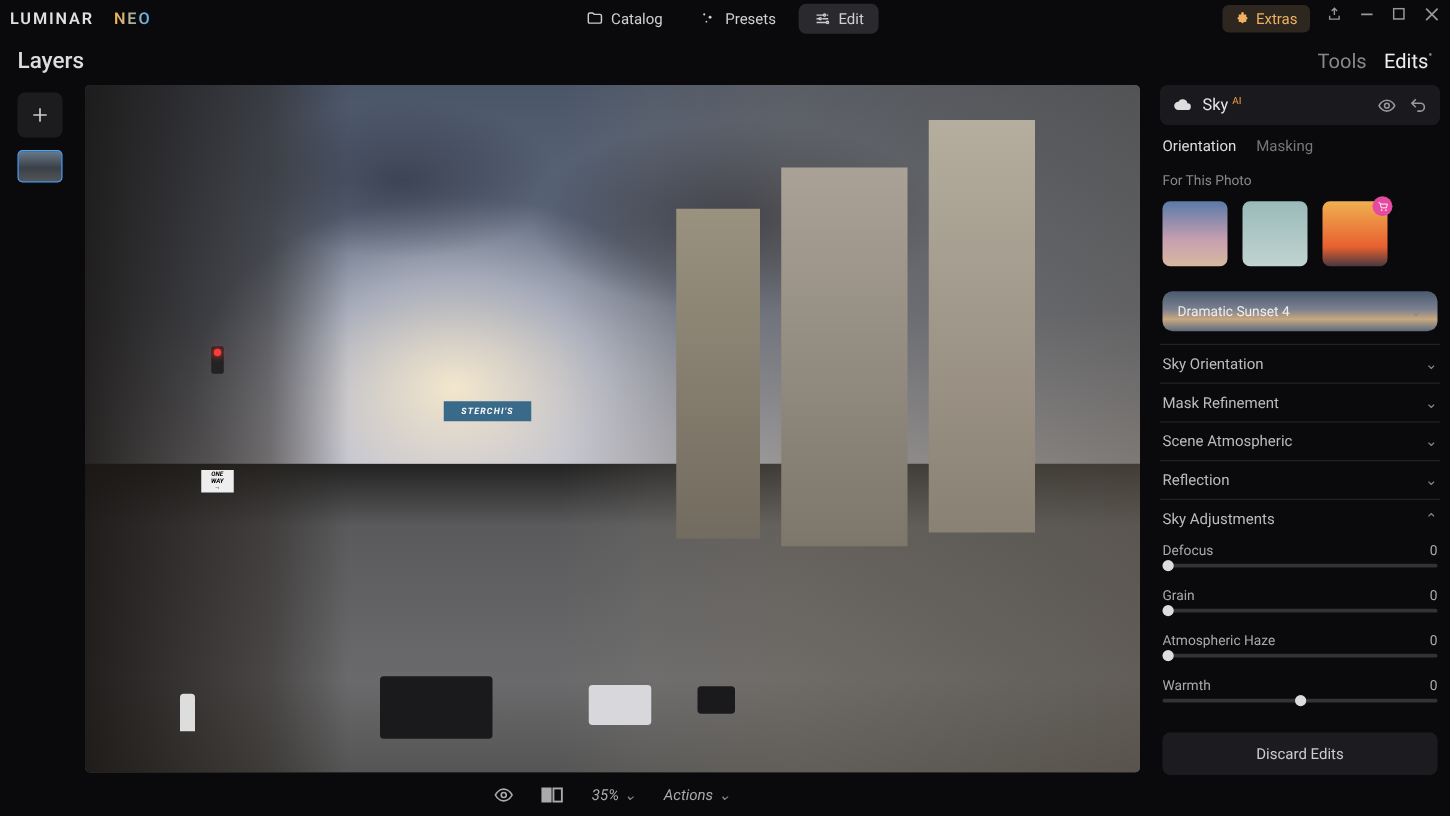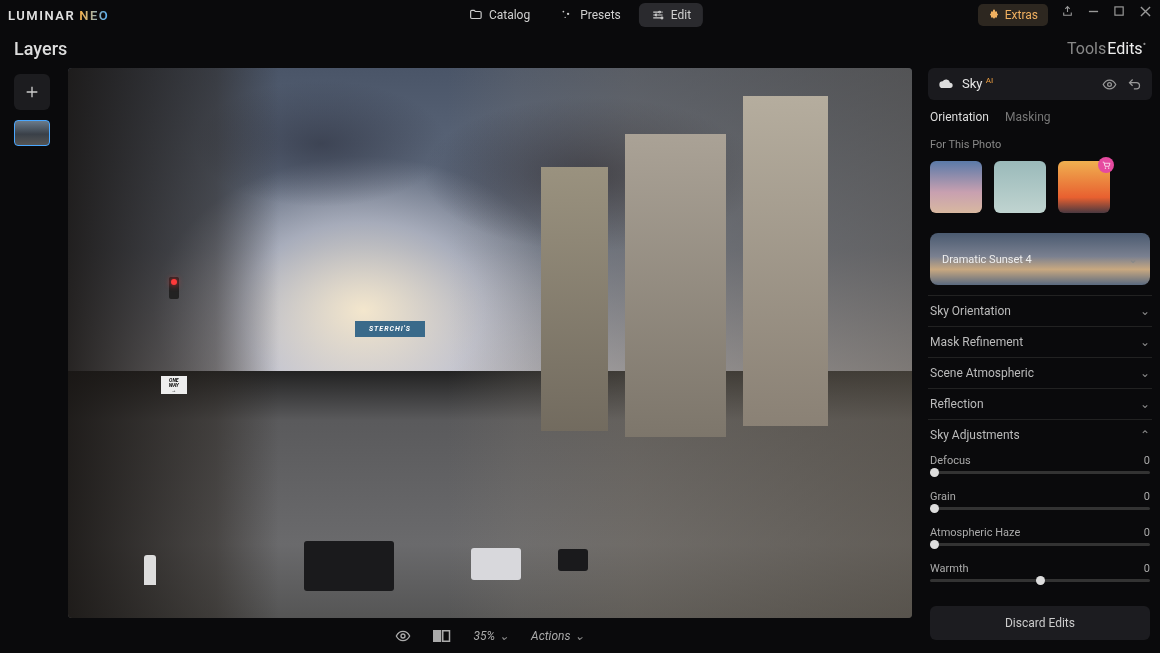--- a/index.html
+++ b/index.html
@@ -1,33 +1,33 @@
 <!DOCTYPE html>
 <html><head>
 <meta charset="utf-8">
 <style>
 * { margin: 0; padding: 0; box-sizing: border-box; font-family: -apple-system, BlinkMacSystemFont, "Segoe UI", Roboto, sans-serif; }
 body { width: 1160px; height: 653px; background: #0a0a0c; color: #e5e5e5; overflow: hidden; position: relative; }
 
 .topbar { height: 30px; display: flex; align-items: center; padding: 0 8px; position: relative; }
-.logo { font-size: 13px; font-weight: 600; letter-spacing: 1.5px; display: flex; gap: 4px; }
+.logo { font-size: 13px; font-weight: 600; letter-spacing: 1.5px; display: flex; gap: 16px; }
 .logo-l { color: #e0e0e0; }
 .logo-n { background: linear-gradient(90deg,#ffb347,#4fb0ff); -webkit-background-clip: text; background-clip: text; color: transparent; }
 
 .nav-center { position: absolute; left: 50%; transform: translateX(-50%); display: flex; gap: 6px; align-items: flex-end; }
 .nav-btn { display: flex; align-items: center; gap: 6px; padding: 5px 12px; border-radius: 6px; font-size: 12px; color: #d0d0d0; cursor: pointer; }
 .nav-btn.active { background: #2a2a2e; }
 
 .top-right { position: absolute; right: 8px; display: flex; align-items: flex-start; gap: 12px; }
 .extras-btn { display: flex; align-items: center; gap: 5px; background: #2d2720; padding: 4px 10px; border-radius: 5px; color: #f0b060; font-size: 12px; cursor: pointer; }
 .win-btn { width: 14px; height: 14px; color: #888; cursor: pointer; display: flex; align-items: center; justify-content: center; }
 
 .sub-header { display: flex; justify-content: space-between; align-items: center; padding: 8px 14px 6px 14px; }
 .layers-title { font-size: 18px; font-weight: 500; color: #ddd; text-align: center; }
-.right-tabs { display: flex; gap: 1px; font-size: 16px; }
+.right-tabs { display: flex; gap: 14px; font-size: 16px; }
 .right-tab { color: #888; cursor: pointer; }
 .right-tab.active { color: #eee; }
 .right-tab .dot { font-size: 10px; vertical-align: top; color: #888; }
 
 .main { position: absolute; top: 68px; bottom: 0; left: 0; right: 0; display: flex; }
 
 .left-col { width: 60px; padding: 6px 0 0 14px; display: flex; flex-direction: column; gap: 10px; }
 .add-layer { width: 36px; height: 36px; border-radius: 6px; background: #1c1c1f; display: flex; align-items: center; justify-content: center; color: #ccc; font-size: 18px; cursor: pointer; }
 .layer-thumb { width: 36px; height: 26px; border-radius: 4px; border: 1.5px solid #4aa7ff; background: linear-gradient(180deg,#6a7a8a 0%, #3a4048 55%, #555 100%); cursor: pointer; }
 
@@ -65,21 +65,21 @@
 
 .section-h { font-size:11px; color:#888; margin: 4px 0 10px 2px; }
 
 .sky-thumbs { display:flex; gap:12px; margin-bottom:16px; padding:0 2px;}
 .sky-thumb { width:52px; height:52px; border-radius:6px; cursor:pointer; position:relative; }
 .sky-thumb.s1 { background: linear-gradient(180deg,#5a7aa8,#c8a0b0 60%,#d8b8a0); }
 .sky-thumb.s2 { background: linear-gradient(180deg,#9ababa,#c0d4d0); }
 .sky-thumb.s3 { background: linear-gradient(180deg,#f0b050,#e86030 70%,#4a3840); }
 .cart-badge { position:absolute; top:-4px; right:-4px; width:16px;height:16px; background:#e64aa0; border-radius:50%; display:flex;align-items:center;justify-content:center;}
 
-.selected-sky { margin: 4px 2px 10px 2px; height:52px; border-radius:8px; background: linear-gradient(180deg, #4a5a70 0%, #7a8090 45%, #c8a880 70%, #5a6a80 100%); display:flex; align-items:center; padding:0 12px; cursor:pointer; position:relative;}
+.selected-sky { margin: 4px 2px 10px 2px; height:32px; border-radius:8px; background: linear-gradient(180deg, #4a5a70 0%, #7a8090 45%, #c8a880 70%, #5a6a80 100%); display:flex; align-items:center; padding:0 12px; cursor:pointer; position:relative;}
 .selected-sky .label { font-size:11px; color:#eee; flex:1; }
 
 .accordion { padding: 8px 2px; border-top:1px solid #222; display:flex; justify-content:space-between; align-items:center; cursor:pointer; font-size:12px; color:#bbb;}
 .chev { color:#888; }
 
 .slider-group { padding: 0 2px 6px 2px; }
 .slider-row { padding: 4px 0 12px 0; }
 .slider-label { display:flex; justify-content:space-between; font-size:11px; color:#aaa; margin-bottom:4px;}
 .slider-track { height:3px; background:#333; border-radius:2px; position:relative; }
 .slider-knob { position:absolute; top:-3px; width:9px; height:9px; background:#ddd; border-radius:50%; cursor:pointer;}

